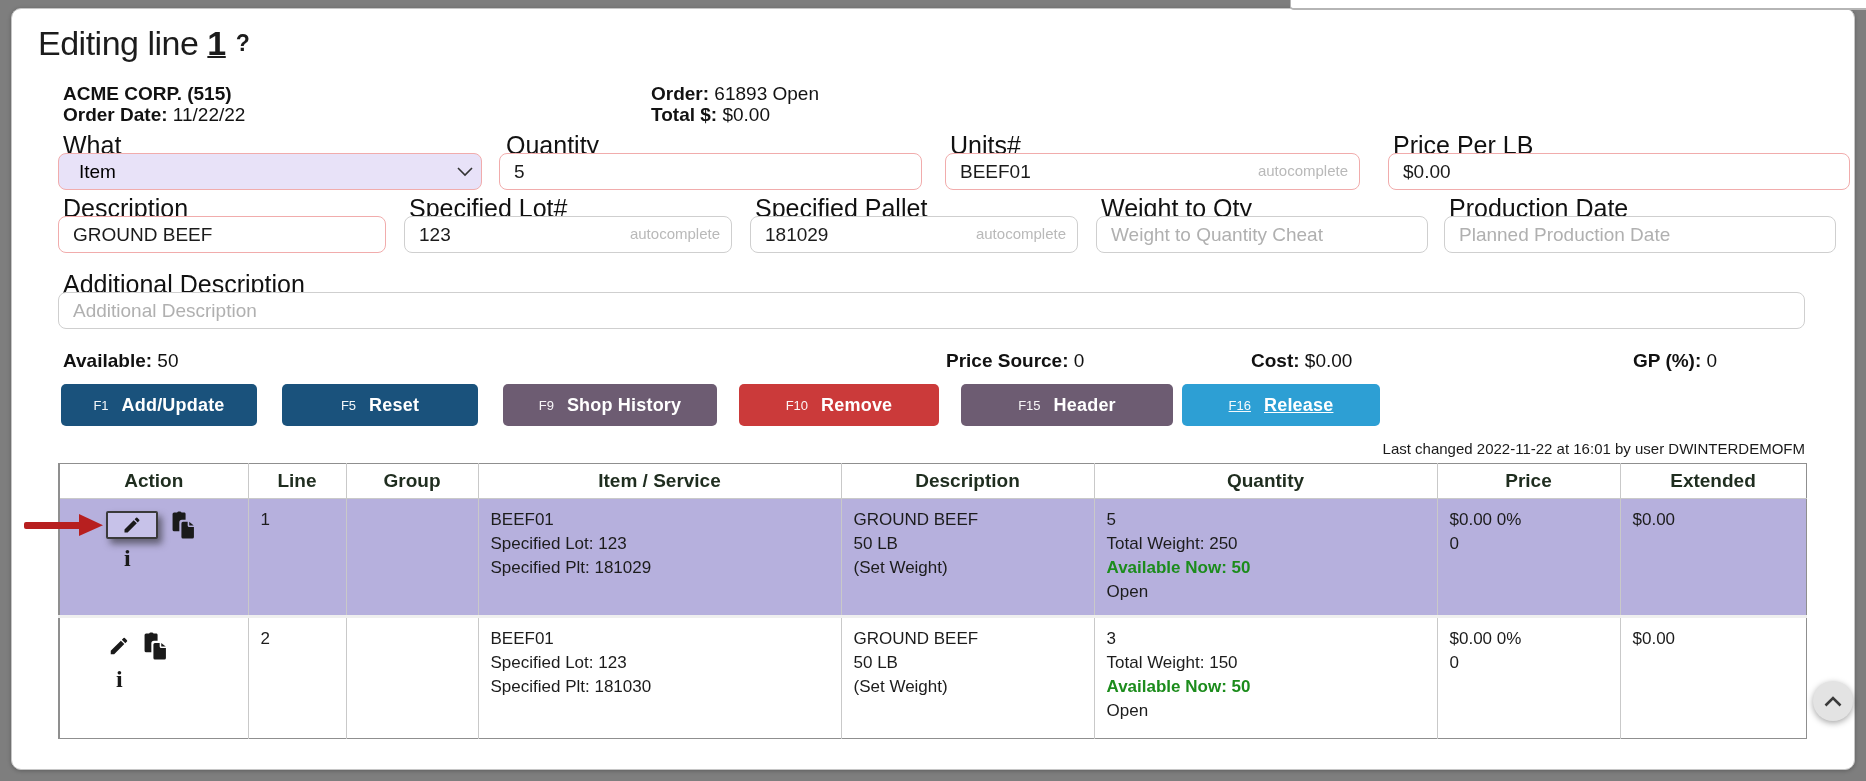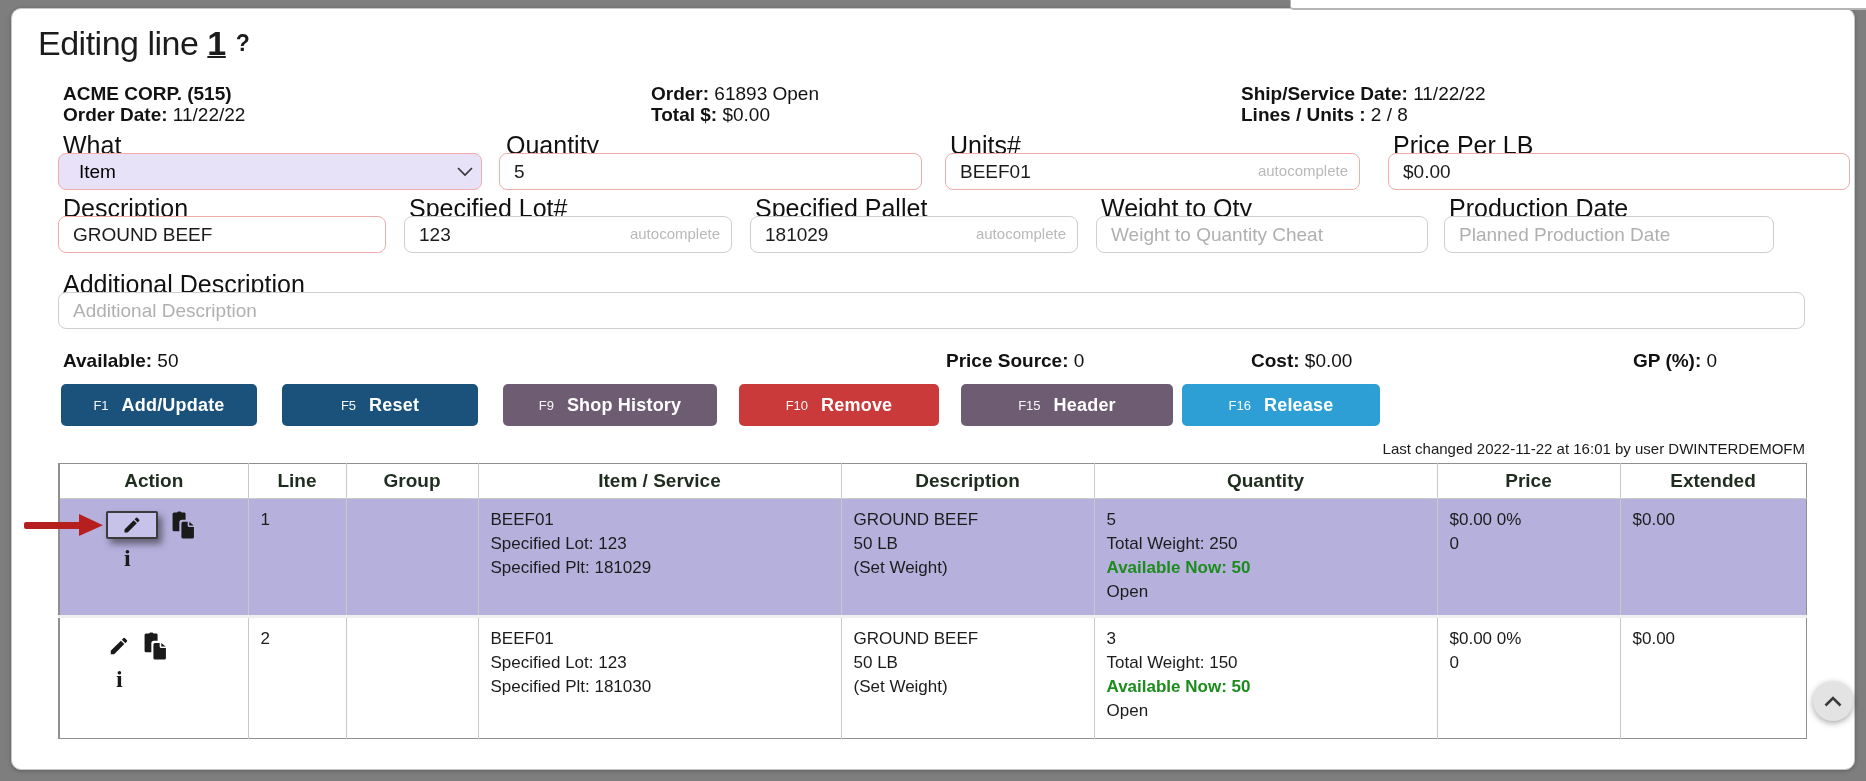--- a/index.html
+++ b/index.html
@@ -97,24 +97,20 @@
   </div>
 
   <div class="abs info c1">
     <div><b>ACME CORP. (515)</b></div>
     <div><b>Order Date:</b> <span>11/22/22</span></div>
   </div>
   <div class="abs info c2">
     <div><b>Order:</b> <span>61893 Open</span></div>
     <div><b>Total $:</b> <span>$0.00</span></div>
   </div>
-  <div class="abs info c3">
-    <div><b>Ship/Service Date:</b> <span>11/22/22</span></div>
-    <div><b>Lines / Units :</b> <span>2 / 8</span></div>
-  </div>
 
   <div class="abs flabel" style="left:63px; top:131px;">What</div>
   <div class="abs flabel" style="left:506px; top:131px;">Quantity</div>
   <div class="abs flabel" style="left:950px; top:131px;">Units#</div>
   <div class="abs flabel" style="left:1393px; top:131px;">Price Per LB</div>
 
   <div class="abs selectbox" style="left:58px; top:153px; width:424px;">
     <span>Item</span>
     <svg width="16" height="10" viewBox="0 0 16 10">
         <polyline points="1,1 8,8 15,1" fill="none" stroke="#333" stroke-width="1.6"></polyline>
@@ -144,21 +140,21 @@
     <input class="field" value="123" style="">
     <span class="hint">autocomplete</span>
   </div>
   <div class="fwrap" style="left:750px; top:216px; width:328px; height:37px;">
     <input class="field" value="181029" style="">
     <span class="hint">autocomplete</span>
   </div>
   <div class="fwrap" style="left:1096px; top:216px; width:332px; height:37px;">
     <input class="field" placeholder="Weight to Quantity Cheat" style="">
   </div>
-  <div class="fwrap" style="left:1444px; top:216px; width:330px; height:37px;">
+  <div class="fwrap" style="left:1444px; top:216px; width:392px; height:37px;">
     <input class="field" placeholder="Planned Production Date" style="">
   </div>
 
   <div class="abs flabel" style="left:63px; top:270px;">Additional Description</div>
   <div class="fwrap" style="left:58px; top:292px; width:1747px; height:37px;">
     <input class="field" placeholder="Additional Description" style="">
   </div>
 
   <div class="abs stats" style="left:63px;"><b>Available:</b> <span>50</span></div>
   <div class="abs stats" style="left:946px;"><b>Price Source:</b> <span>0</span></div>
@@ -179,21 +175,21 @@
         <span class="lb">Shop History</span>
       </button>
     <button class="fbtn red" style="width:200px; margin-right:22px;">
         <span class="fk">F10</span>
         <span class="lb">Remove</span>
       </button>
     <button class="fbtn plum" style="width:212px; margin-right:9px;">
         <span class="fk">F15</span>
         <span class="lb">Header</span>
       </button>
-    <button class="fbtn sky" style="width:198px;">
+    <button class="fbtn sky" style="width:198px;text-decoration:underline;">
         <span class="fk">F16</span>
         <span class="lb">Release</span>
       </button>
   </div>
 
   <div class="abs statusline">Last changed 2022-11-22 at 16:01 by user DWINTERDEMOFM</div>
 
   <table>
     <colgroup>
       <col style="width:189px">

